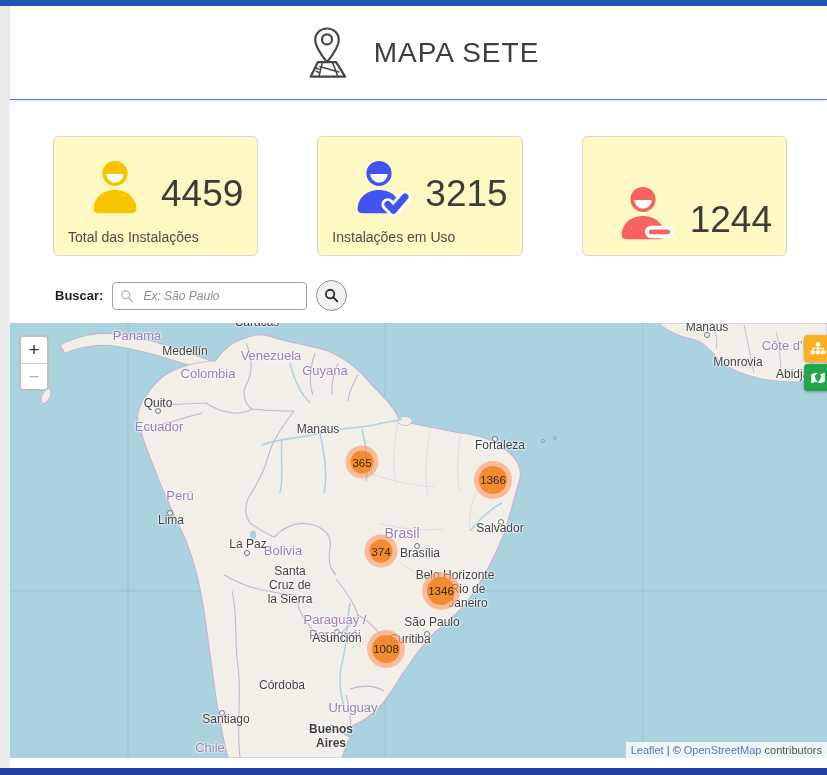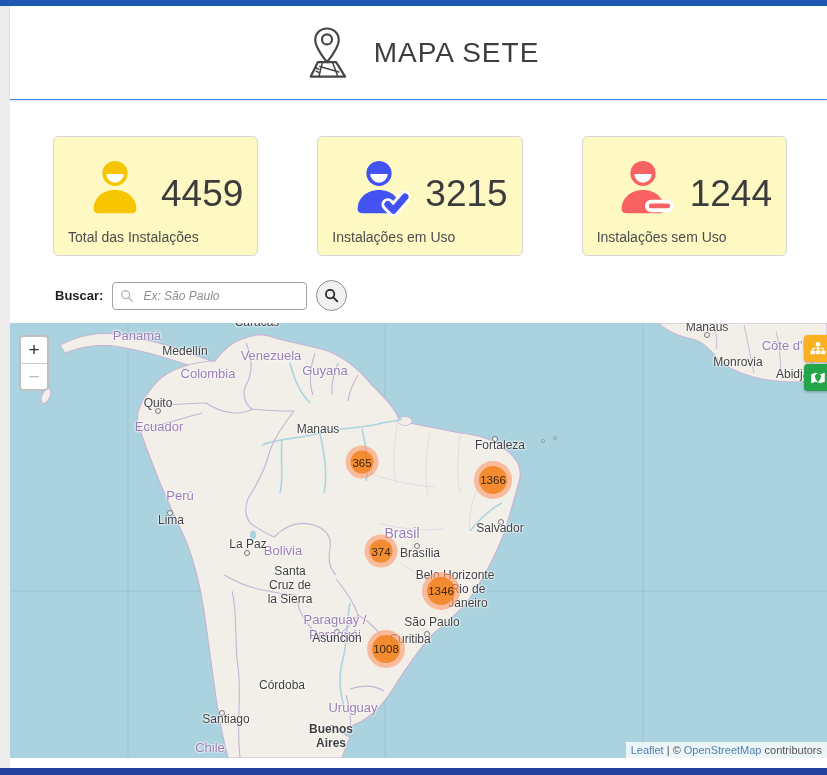--- a/index.html
+++ b/index.html
@@ -149,21 +149,20 @@
         <div class="card-iconwrap">
           <svg class="card-icon" viewBox="0 0 64 64">
             <circle class="fillc" cx="32" cy="17" r="13"></circle>
             <path d="M23,17.5 A9,9 0 0,0 41,17.5 Z" fill="#fff"></path>
             <path class="fillc" d="M32 34 C19 34 10 43 10 53 L10 54 C10 57 12 58 15 58 L49 58 C52 58 54 57 54 54 L54 53 C54 43 45 34 32 34 Z"></path>
             <rect class="minus" x="36" y="46" width="26" height="9" rx="4.5"></rect>
           </svg>
         </div>
         <div class="card-value">1244</div>
       </div>
-      <div class="card-label">Instalações sem Uso</div>
     </div>
 
   </div>
 
   <div class="search-row">
     <span class="search-label">Buscar:</span>
     <span class="search-box">
       <svg class="input-mag" viewBox="0 0 16 16">
         <circle cx="6.5" cy="6.5" r="4.5" fill="none" stroke="#b9b9b9" stroke-width="1.6"></circle>
         <line x1="10" y1="10" x2="14" y2="14" stroke="#b9b9b9" stroke-width="1.6" stroke-linecap="round"></line>

